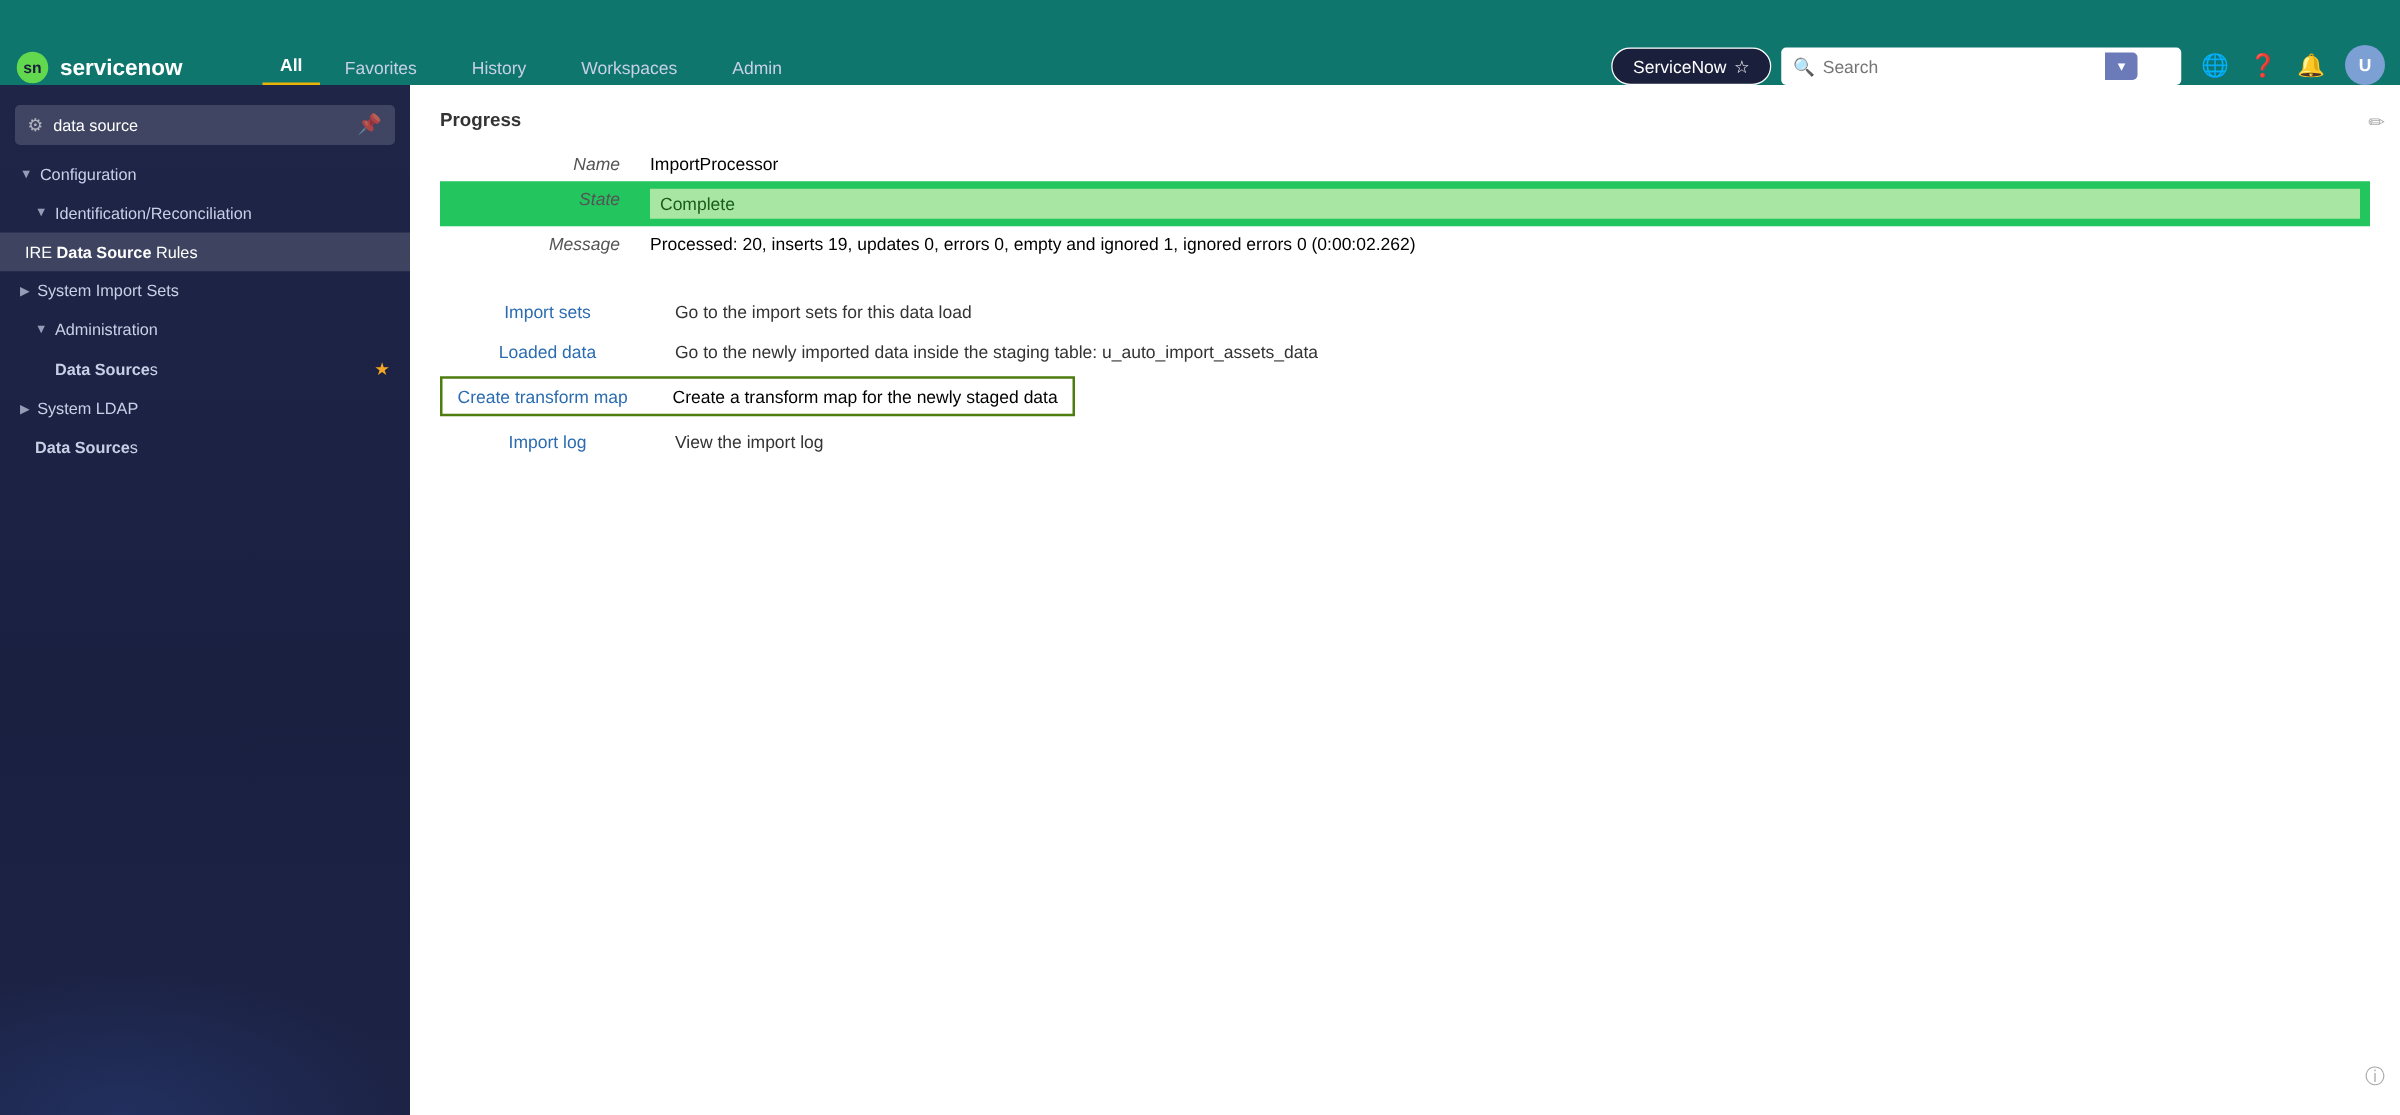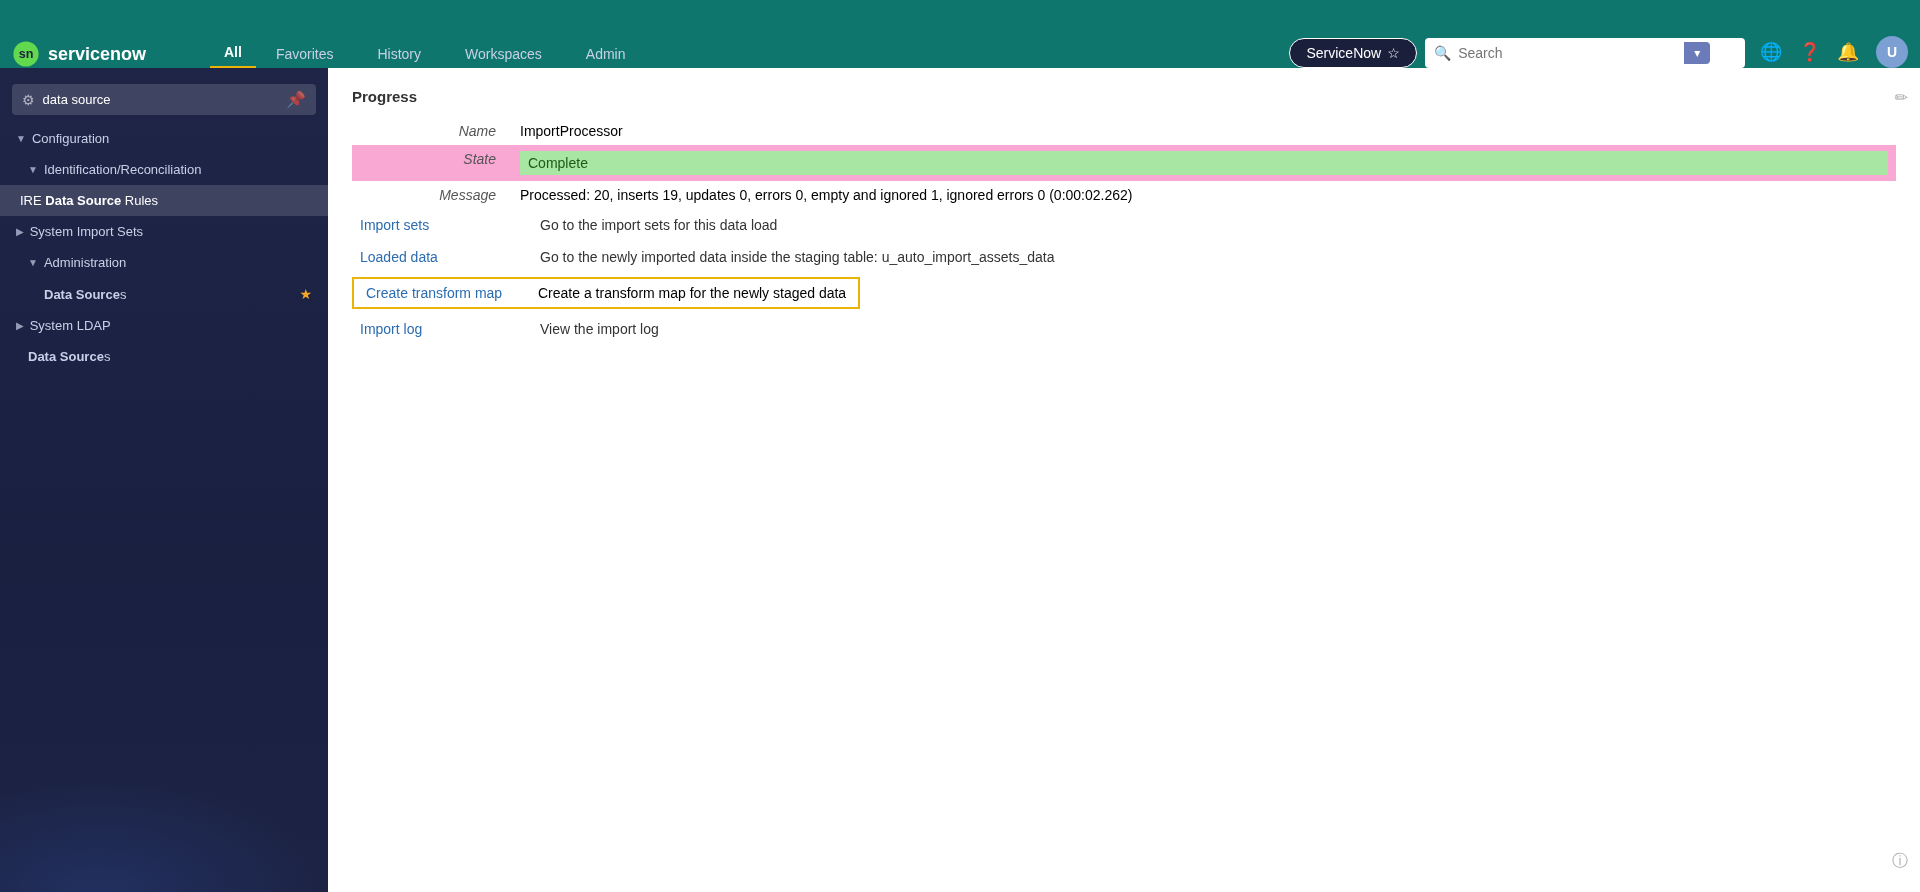--- a/index.html
+++ b/index.html
@@ -185,21 +185,21 @@
 
     
     .content {
       flex: 1;
       overflow-y: auto;
       background: #fff;
       padding: 20px 24px;
       position: relative;
     }
 
-    .progress-section { }
+    .progress-section { margin-bottom: 24px; }
     .progress-title {
       font-size: 15px;
       font-weight: 600;
       color: #333;
       margin-bottom: 12px;
     }
     .progress-table {
       width: 100%;
       border-collapse: collapse;
     }
@@ -223,21 +223,21 @@
       padding: 4px 8px;
       display: block;
     }
     .state-success {
       background: #a8e6a3;
       color: #1a5c1a;
       padding: 4px 8px;
       display: block;
     }
     .green-bg {
-      background: #f9a8d4;
+      background: #22c55e;
     }
 
     .next-steps-title {
       font-size: 14px;
       font-weight: 600;
       color: #333;
       margin: 20px 0 12px 0;
     }
     .next-steps-table {
       width: 100%;
@@ -247,30 +247,31 @@
       padding: 8px 8px;
       font-size: 14px;
       vertical-align: middle;
     }
     .next-steps-table .link-col {
       width: 180px;
       color: #2b6cb0;
       cursor: pointer;
       padding-right: 16px;
       white-space: nowrap;
+      text-align: center;
     }
     .next-steps-table .link-col a {
       color: #2b6cb0;
       text-decoration: none;
     }
     .next-steps-table .desc-col {
       color: #333;
     }
     .create-transform-cell {
-      border: 2px solid #eab308;
+      border: 2px solid #4d7c0f;
       padding: 6px 12px;
       display: inline-flex;
       align-items: center;
       gap: 12px;
     }
 
     .edit-icon {
       position: absolute;
       top: 20px;
       right: 12px;

